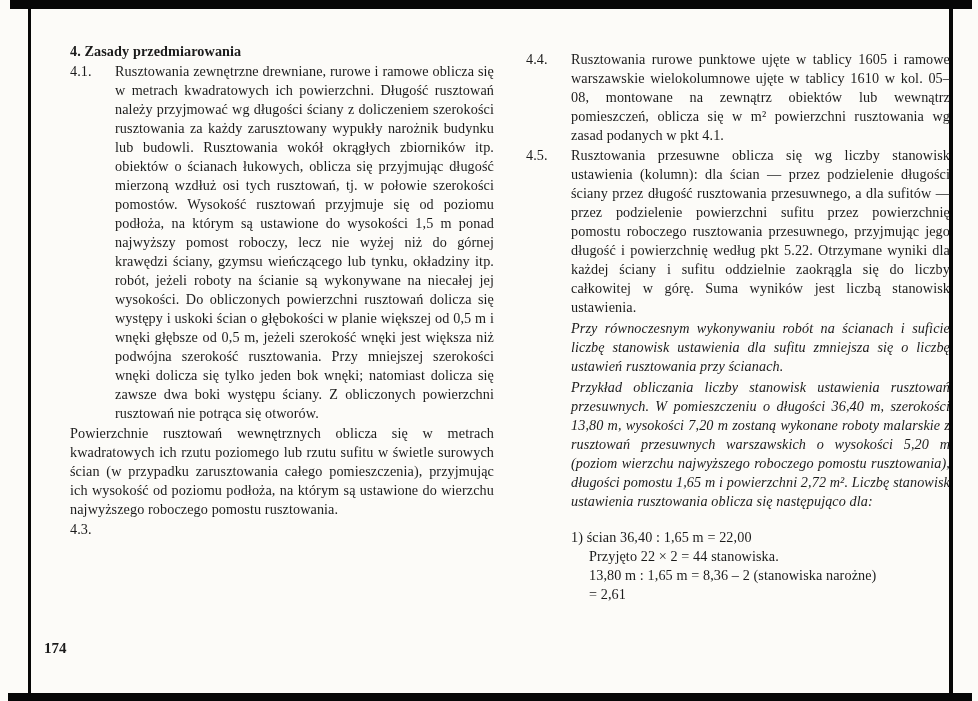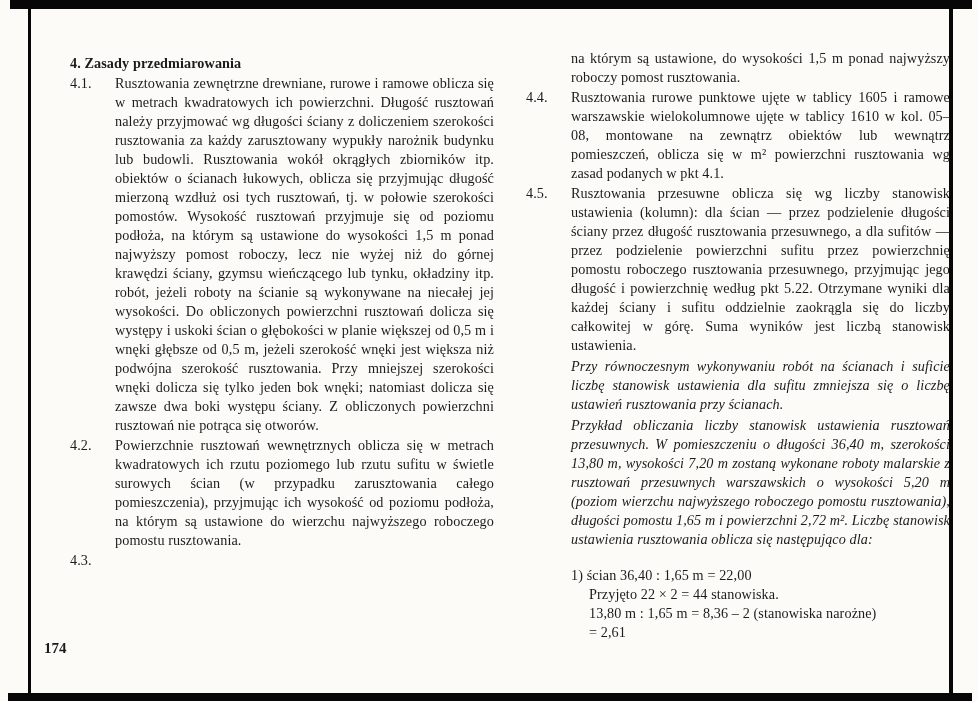--- a/index.html
+++ b/index.html
@@ -23,21 +23,21 @@
   .scan-right  { left: 949px; top: 7px;   width: 4px;   height: 688px; }
 
   .col {
     position: absolute;
     width: 424px;
     font-size: 14.2px;
     line-height: 19px;
     text-align: justify;
     letter-spacing: 0.1px;
   }
-  .col-left  { left: 70px;  top: 54px; }
+  .col-left  { left: 70px;  top: 42px; }
   .col-right { left: 526px; top: 49px; }
 
   .heading {
     font-weight: bold;
     text-align: left;
     margin-bottom: 1px;
   }
 
   .item { display: flex; margin-top: 1px; }
   .item-num { width: 45px; flex-shrink: 0; }
@@ -70,31 +70,29 @@
 
   <div class="col col-left">
     <div class="heading">4. Zasady przedmiarowania</div>
 
     <div class="item">
       <div class="item-num">4.1.</div>
       <div class="item-body">Rusztowania zewnętrzne drewniane, rurowe i ramowe oblicza się w metrach kwadratowych ich powierzchni. Długość rusztowań należy przyjmować wg długości ściany z doliczeniem szerokości rusztowania za każdy zarusztowany wypukły narożnik budynku lub budowli. Rusztowania wokół okrągłych zbiorników itp. obiektów o ścianach łukowych, oblicza się przyjmując długość mierzoną wzdłuż osi tych rusztowań, tj. w połowie szerokości pomostów. Wysokość rusztowań przyjmuje się od poziomu podłoża, na którym są ustawione do wysokości 1,5 m ponad najwyższy pomost roboczy, lecz nie wyżej niż do górnej krawędzi ściany, gzymsu wieńczącego lub tynku, okładziny itp. robót, jeżeli roboty na ścianie są wykonywane na niecałej jej wysokości. Do obliczonych powierzchni rusztowań dolicza się występy i uskoki ścian o głębokości w planie większej od 0,5 m i wnęki głębsze od 0,5 m, jeżeli szerokość wnęki jest większa niż podwójna szerokość rusztowania. Przy mniejszej szerokości wnęki dolicza się tylko jeden bok wnęki; natomiast dolicza się zawsze dwa boki występu ściany. Z obliczonych powierzchni rusztowań nie potrąca się otworów.</div>
     </div>
 
     <div class="item">
-      <div class="item-num">4.2.</div>
       <div class="item-body">Powierzchnie rusztowań wewnętrznych oblicza się w metrach kwadratowych ich rzutu poziomego lub rzutu sufitu w świetle surowych ścian (w przypadku zarusztowania całego pomieszczenia), przyjmując ich wysokość od poziomu podłoża, na którym są ustawione do wierzchu najwyższego roboczego pomostu rusztowania.</div>
     </div>
 
     <div class="item">
       <div class="item-num">4.3.</div>
     </div>
   </div>
 
   <div class="col col-right">
-    <div class="indented">na którym są ustawione, do wysokości 1,5 m ponad najwyższy roboczy pomost rusztowania.</div>
 
     <div class="item">
       <div class="item-num">4.4.</div>
       <div class="item-body">Rusztowania rurowe punktowe ujęte w tablicy 1605 i ramowe warszawskie wielokolumnowe ujęte w tablicy 1610 w kol. 05–08, montowane na zewnątrz obiektów lub wewnątrz pomieszczeń, oblicza się w m² powierzchni rusztowania wg zasad podanych w pkt 4.1.</div>
     </div>
 
     <div class="item">
       <div class="item-num">4.5.</div>
       <div class="item-body">Rusztowania przesuwne oblicza się wg liczby stanowisk ustawienia (kolumn): dla ścian — przez podzielenie długości ściany przez długość rusztowania przesuwnego, a dla sufitów — przez podzielenie powierzchni sufitu przez powierzchnię pomostu roboczego rusztowania przesuwnego, przyjmując jego długość i powierzchnię według pkt 5.22. Otrzymane wyniki dla każdej ściany i sufitu oddzielnie zaokrągla się do liczby całkowitej w górę. Suma wyników jest liczbą stanowisk ustawienia.</div>
     </div>

